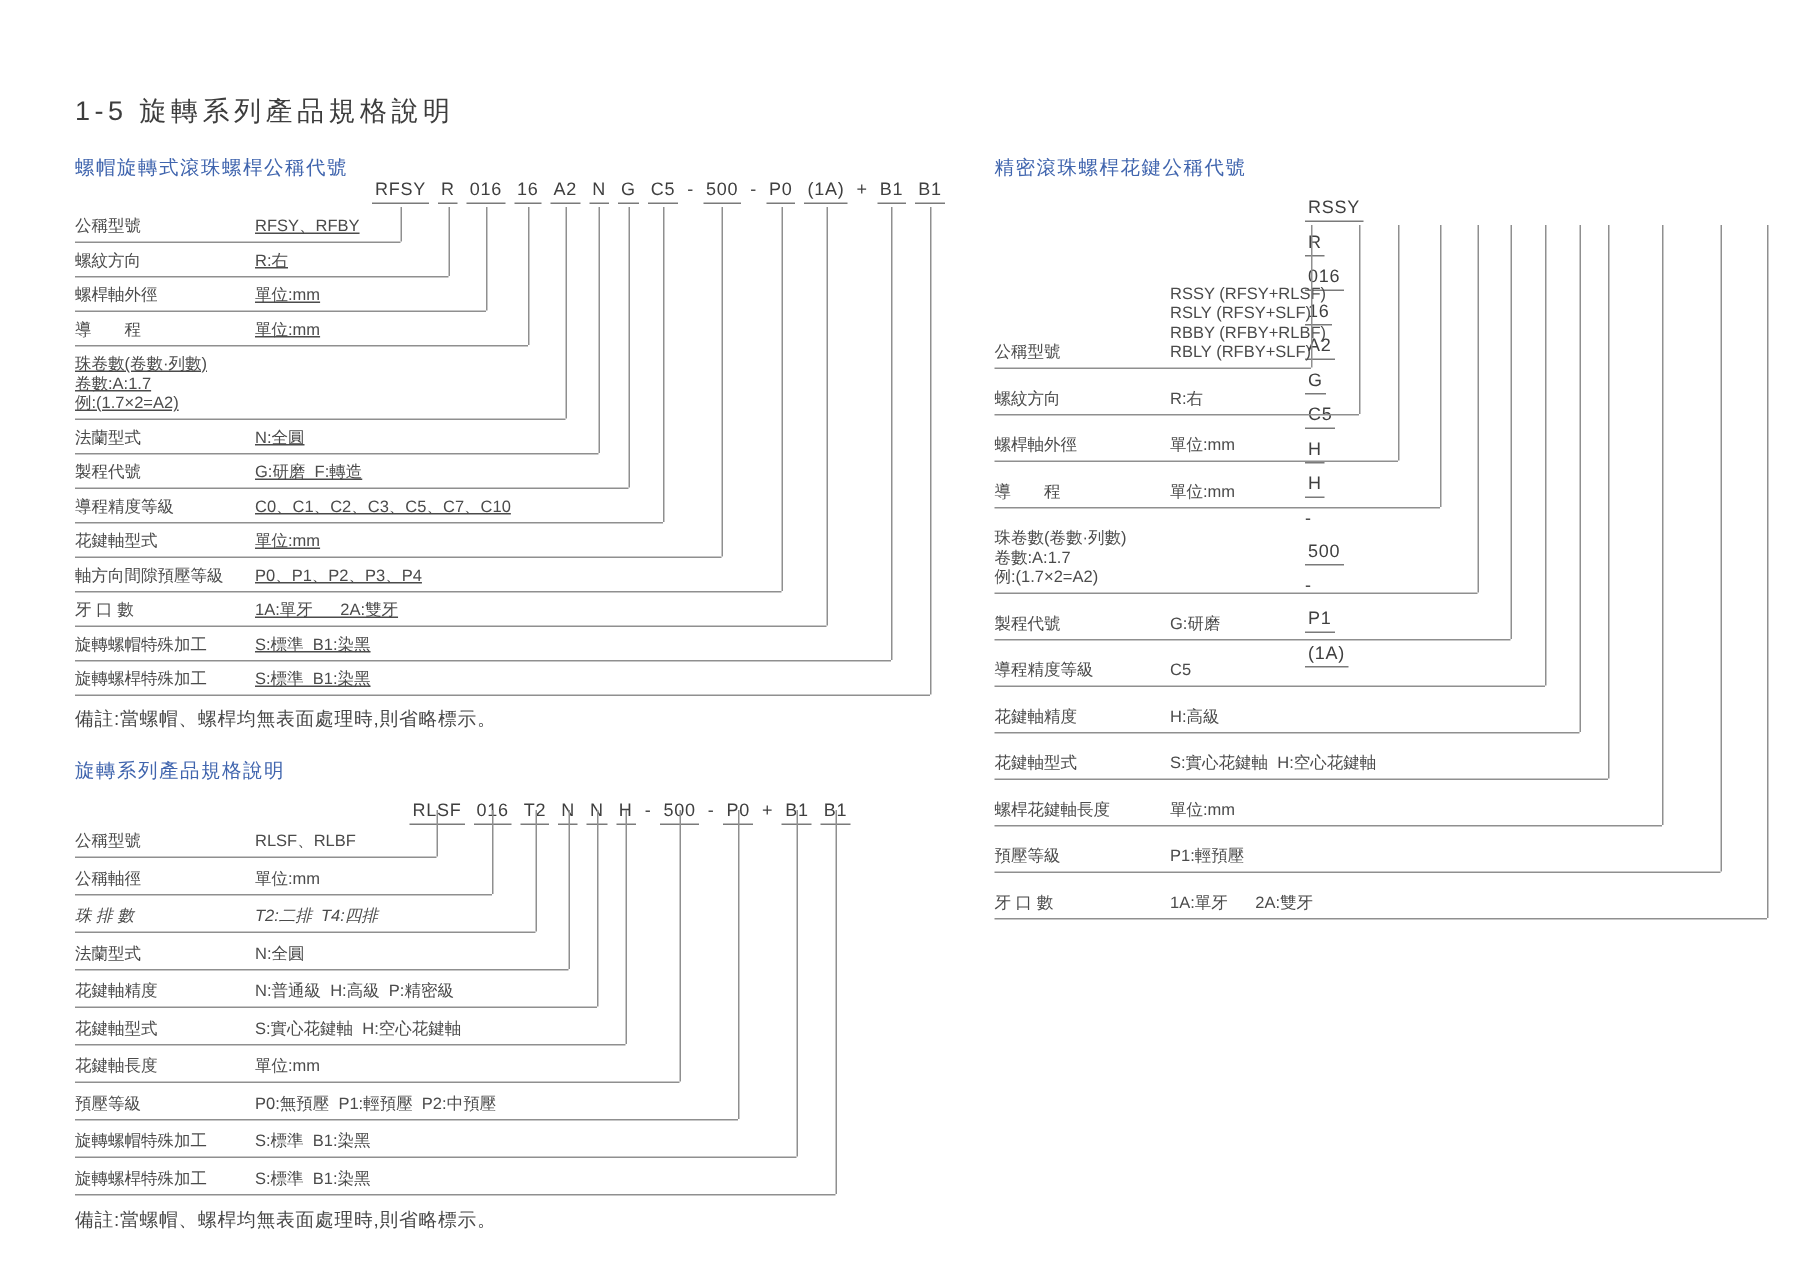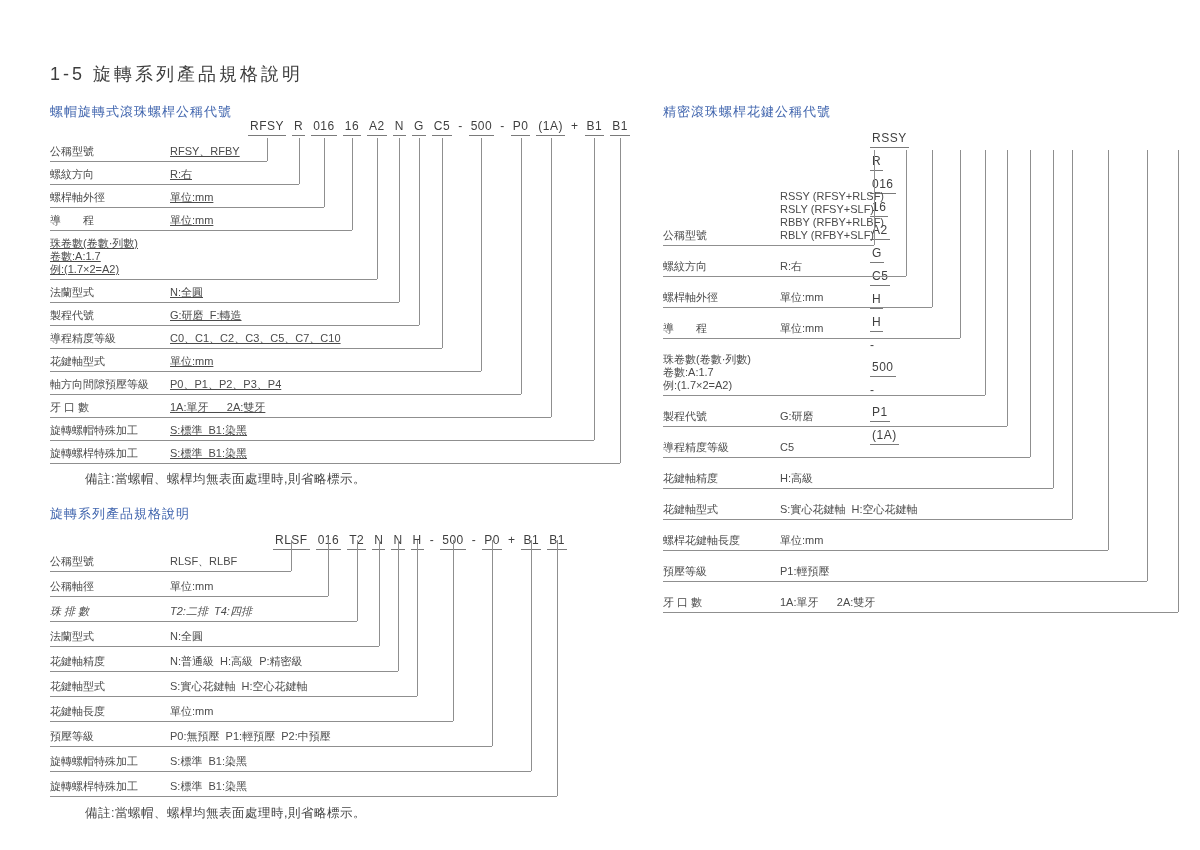--- a/index.html
+++ b/index.html
@@ -41,21 +41,20 @@
   #sec2 .row{margin-bottom:14px;}
   .row-line{white-space:pre;font-size:11px;line-height:13px;}
   .row-label{display:inline-block;white-space:pre;vertical-align:top;}
   #sec0 .row-label,#sec1 .row-label{width:120px;}
   #sec2 .row-label{width:117px;}
   .row-value{white-space:pre;}
   .row-block-line{white-space:pre;font-size:11px;line-height:13px;}
   .footnote{
     margin-top:7px;font-size:12.5px;color:#474747;white-space:pre;letter-spacing:0.5px;
     border:none;
-    margin-left:35px;
   }
   .vline{position:absolute;width:1px;background:#8f8f8f;}
 </style>
 </head>
 <body>
 
 <div class="page">
   <h1 class="page-title">1-5 旋轉系列產品規格說明</h1>
 
   <div class="section" id="sec0">

